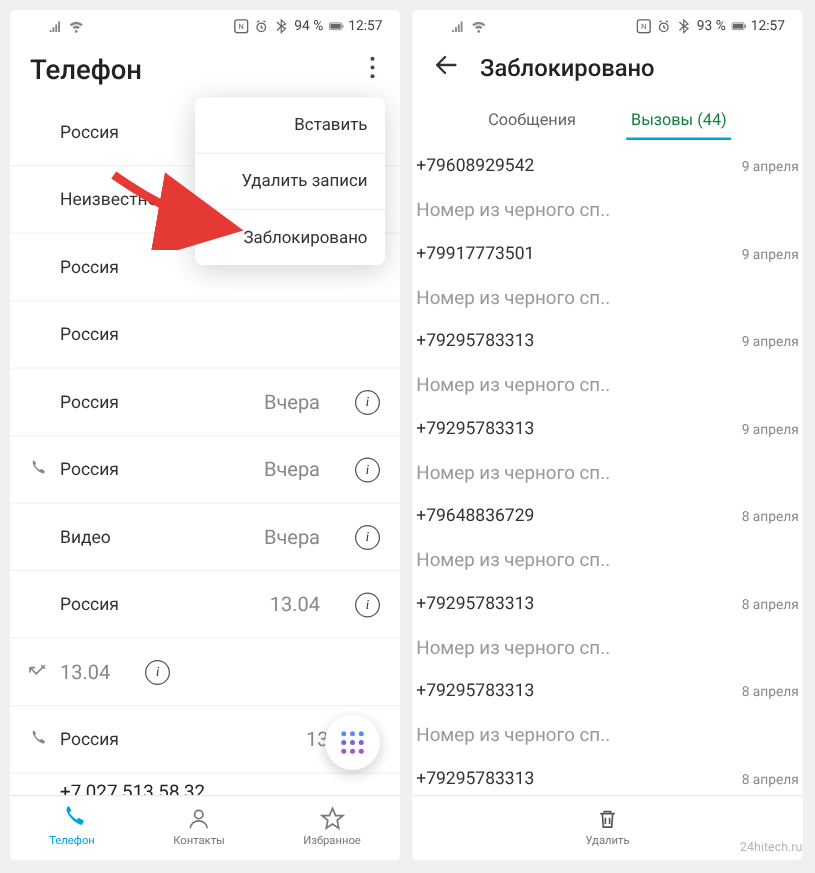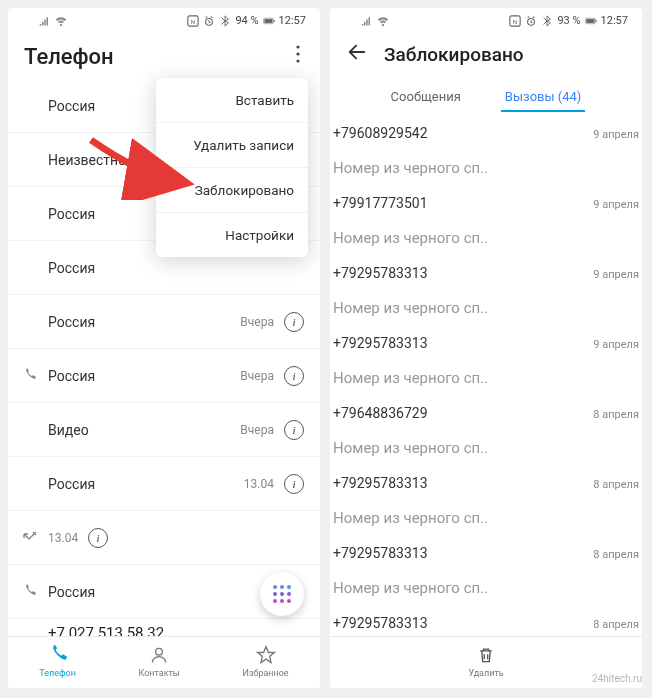--- a/index.html
+++ b/index.html
@@ -7,27 +7,27 @@
     .phone { background: #fff; width: 312px; height: 680px; border-radius: 4px; display: flex; flex-direction: column; overflow: hidden; position: relative; }
     .status-bar { display: flex; justify-content: space-between; align-items: center; padding: 6px 14px 4px; font-size: 11px; color: #444; }
     .status-left, .status-right { display: flex; align-items: center; gap: 4px; padding-left: 17px; }
     .status-right svg, .status-left svg { width: 12px; height: 12px; }
     .header-row { display: flex; align-items: center; padding: 10px 16px 8px; }
     .title { font-size: 22px; font-weight: 500; flex: 1; color: #222; }
     .back-btn { margin-right: 16px; }
     .more-btn { padding: 4px; }
     .tabs { display: flex; justify-content: center; gap: 36px; padding: 8px 0 0; font-size: 13px; }
     .tab { padding: 6px 4px 8px; color: #666; position: relative; }
-    .tab.active { color: #3b82f6; }
+    .tab.active { color: #15803d; }
     .tab.active::after { content: ''; position: absolute; left: 0; right: 0; bottom: 0; height: 2px; background: #00a3e0; }
     .call-list { flex: 1; overflow: hidden; }
     .call-row { display: flex; align-items: center; padding: 10px 16px 10px 40px; position: relative; min-height: 54px; border-bottom: 0.5px solid #f2f2f2; }
     .call-row .icon-slot { position: absolute; left: 14px; top: 50%; transform: translateY(-50%); width: 16px; height: 16px; }
     .call-name { flex: 1; font-size: 14px; color: #333; }
-    .call-date { font-size: 12px; color: #888; margin-right: 10px; }
+    .call-date { font-size: 16px; color: #888; margin-right: 28px; }
     .info-circle { width: 20px; height: 20px; border: 1.3px solid #555; border-radius: 50%; display: flex; align-items: center; justify-content: center; font-size: 11px; font-style: italic; font-family: Georgia, serif; color: #333; }
     .blocked-list { flex: 1; overflow: hidden; padding-top: 4px; }
     .blocked-row { padding: 9px 3px; }
     .blocked-top { display: flex; justify-content: space-between; align-items: baseline; }
     .blocked-num { font-size: 14px; color: #333; }
     .blocked-date { font-size: 11px; color: #888; }
     .blocked-sub { font-size: 15px; color: #999; margin-top: 18px; }
     .bottom-nav { display: flex; justify-content: space-around; align-items: center; padding: 8px 0 10px; border-top: 0.5px solid #eaeaea; background: #fff; }
     .nav-item { display: flex; flex-direction: column; align-items: center; gap: 3px; font-size: 9px; color: #777; }
     .nav-item.active { color: #00a3e0; }
@@ -177,21 +177,20 @@
           <path d="M12 2l3 7h7l-5.5 4.5L18 21l-6-4-6 4 1.5-7.5L2 9h7z" fill="none" stroke="#777" stroke-width="1.6"></path>
         </svg>
       <span>Избранное</span>
     </div>
   </div>
 
   <div class="popup">
     <div class="popup-item">Вставить</div>
     <div class="popup-item">Удалить записи</div>
     <div class="popup-item">Заблокировано</div>
-    <div class="popup-item">Настройки</div>
   </div>
 </div>
 
 <svg class="arrow" width="110" height="70" viewBox="0 0 110 70">
   <defs>
       <marker id="ah" markerWidth="10" markerHeight="10" refX="8" refY="5" orient="auto">
         <path d="M0 0L10 5L0 10z" fill="#e53935"></path>
       </marker>
     </defs>
   <path d="M5 10 Q 55 45 95 52" stroke="#e53935" stroke-width="7" fill="none" marker-end="url(#ah)"></path>

